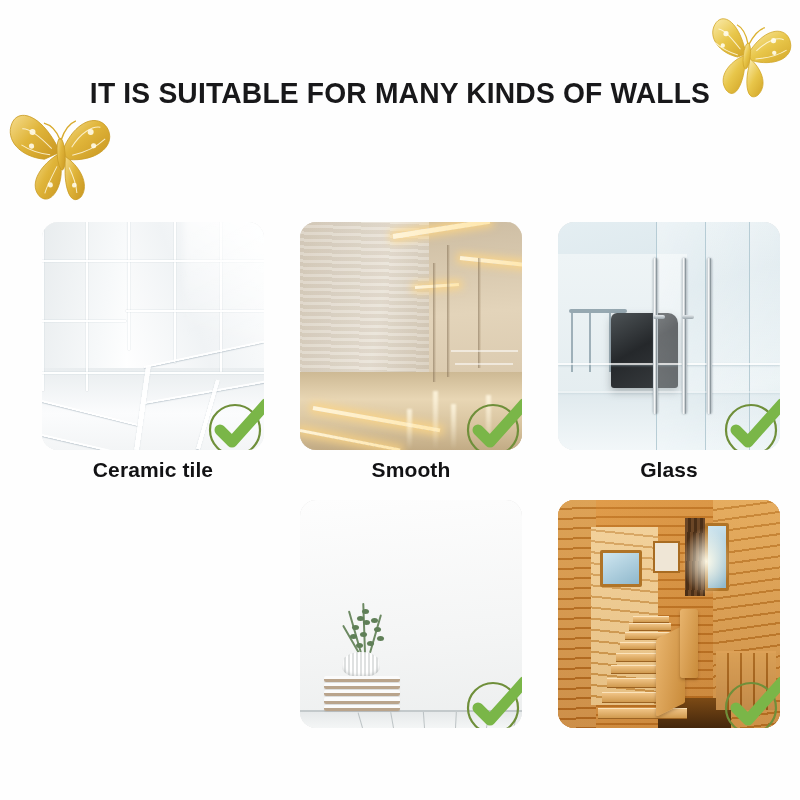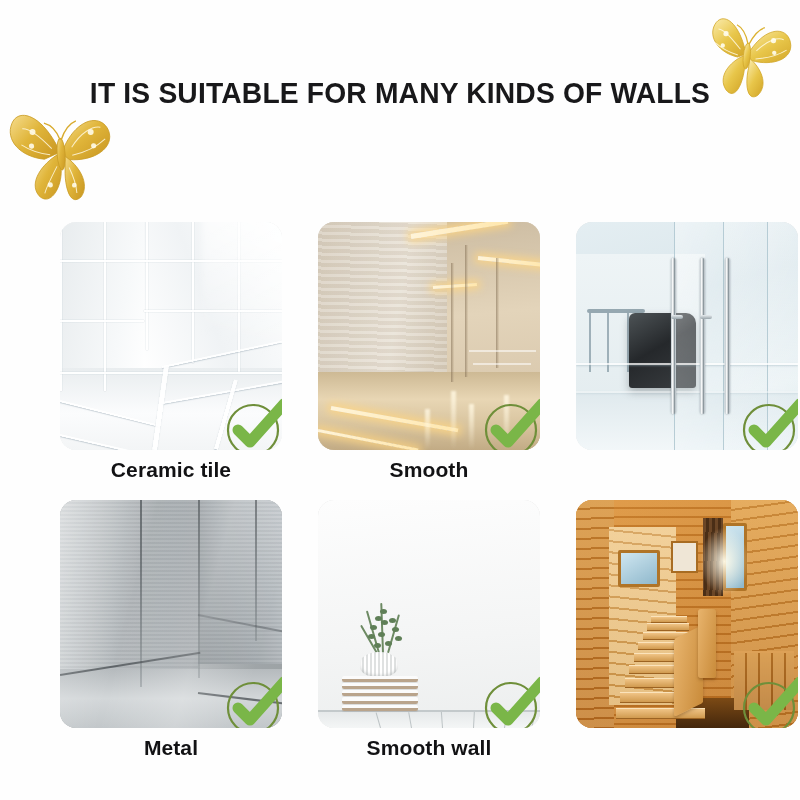--- a/index.html
+++ b/index.html
@@ -33,21 +33,21 @@
   .butterfly { position: absolute; }
   .bf-left  { left: 2px;  top: 96px;  width: 120px; height: 112px; transform: rotate(-4deg); }
   .bf-right { left: 694px; top: 8px;  width: 106px; height: 92px;  transform: rotate(6deg); }
 
   
   .grid {
     position: absolute;
     top: 222px; left: 0;
     width: 800px;
   }
-  .row { position: relative; height: 278px; margin-left: 18px; }
+  .row { position: relative; height: 278px; }
   .cell { position: absolute; top: 0; }
   .cell.c0 { left: 42px;  width: 222px; }
   .cell.c1 { left: 300px; width: 222px; }
   .cell.c2 { left: 558px; width: 222px; }
 
   .thumb {
     position: relative;
     width: 222px; height: 228px;
     border-radius: 16px;
     overflow: hidden;
@@ -490,46 +490,26 @@
             <div class="handle" style="left:56%;"></div>
             <div class="handle" style="left:67%;"></div>
             <div class="boss" style="left:43%;top:41%;"></div>
             <div class="boss" style="left:56%;top:41%;"></div>
           </div>
           <svg class="badge" viewBox="0 0 72 72">
             <circle cx="33" cy="40" r="25" fill="none" stroke="#6f8f3a" stroke-width="2.2"></circle>
             <path d="M18 40 L30 52 L64 14" fill="none" stroke="#7ab648" stroke-width="11" stroke-linecap="round" stroke-linejoin="round"></path>
           </svg>
         </div>
+        <div class="caption">Glass</div>
       </div>
     </div>
 
     <div class="row">
 
-      <div class="cell c0">
-        <div class="thumb">
-          <div class="scene sc-metal">
-            <div class="mpL"></div>
-            <div class="mpR"></div>
-            <div class="mfl"></div>
-            <div class="seam" style="left:36%;height:82%;"></div>
-            <div class="seam" style="left:62%;height:78%;"></div>
-            <div class="seam" style="left:88%;height:62%;"></div>
-            <div class="edge" style="left:0;bottom:52px;width:64%;transform:rotate(-9deg);"></div>
-            <div class="edge" style="left:62%;bottom:34px;width:42%;transform:rotate(7deg);"></div>
-            <div class="edge" style="left:62%;top:50%;width:40%;transform:rotate(11deg);opacity:.55;"></div>
-            <div class="shine"></div>
-          </div>
-          <svg class="badge" viewBox="0 0 72 72">
-            <circle cx="33" cy="40" r="25" fill="none" stroke="#6f8f3a" stroke-width="2.2"></circle>
-            <path d="M18 40 L30 52 L64 14" fill="none" stroke="#7ab648" stroke-width="11" stroke-linecap="round" stroke-linejoin="round"></path>
-          </svg>
-        </div>
-        <div class="caption">Metal</div>
-      </div>
 
       <div class="cell c1">
         <div class="thumb">
           <div class="scene sc-wall">
             <div class="wfloor"></div>
             <div class="skirt"></div>
             <div class="plank" style="left:28%;transform:rotate(-16deg);"></div>
             <div class="plank" style="left:42%;transform:rotate(-10deg);"></div>
             <div class="plank" style="left:56%;transform:rotate(-4deg);"></div>
             <div class="plank" style="left:70%;transform:rotate(3deg);"></div>
@@ -559,21 +539,20 @@
               <div class="bk" style="top:40%;"></div>
               <div class="bk" style="top:60%;"></div>
               <div class="bk" style="top:80%;"></div>
             </div>
           </div>
           <svg class="badge" viewBox="0 0 72 72">
             <circle cx="33" cy="40" r="25" fill="none" stroke="#6f8f3a" stroke-width="2.2"></circle>
             <path d="M18 40 L30 52 L64 14" fill="none" stroke="#7ab648" stroke-width="11" stroke-linecap="round" stroke-linejoin="round"></path>
           </svg>
         </div>
-        <div class="caption">Smooth wall</div>
       </div>
 
       <div class="cell c2">
         <div class="thumb">
           <div class="scene sc-wood">
             <div class="wpanel"></div>
             <div class="wwallL"></div>
             <div class="wwallR"></div>
             <div class="wstairwall"></div>
             <div class="win" style="left:19%;top:22%;width:19%;height:16%;"></div>

